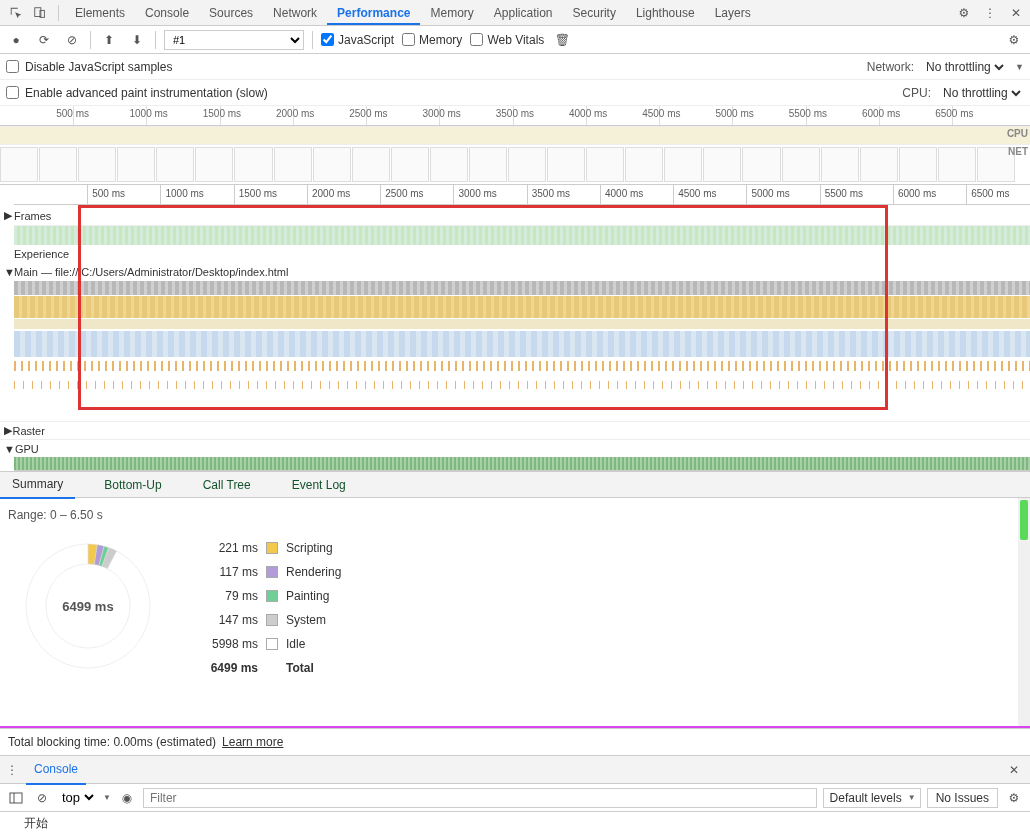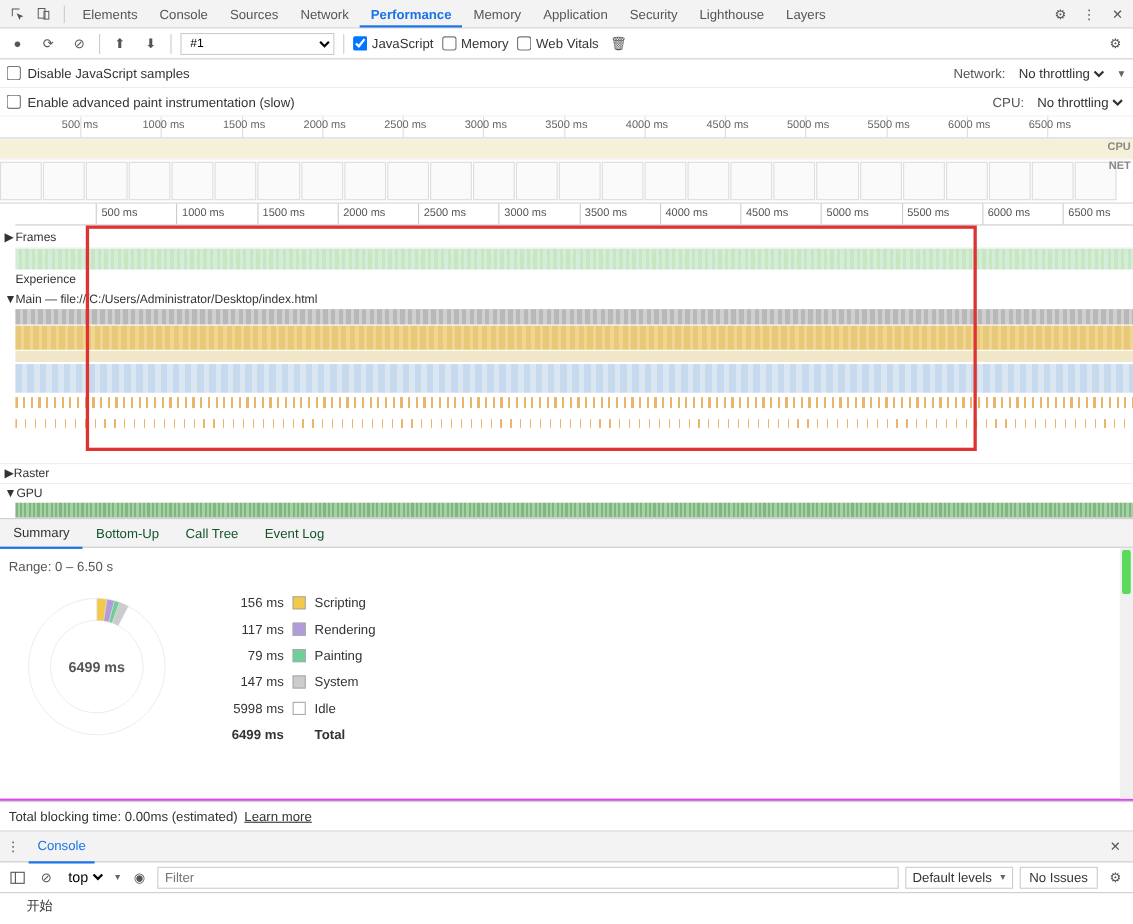--- a/index.html
+++ b/index.html
@@ -62,21 +62,21 @@
 .band3{top:50px;height:26px;background:repeating-linear-gradient(90deg,#c7d9ec 0,#c7d9ec 6px,#dae6f2 6px,#dae6f2 11px);}
 .band4{top:80px;height:10px;background:repeating-linear-gradient(90deg,#e8b56a 0,#e8b56a 2px,transparent 2px,transparent 7px);}
 .band5{top:100px;height:8px;background:repeating-linear-gradient(90deg,#e8b56a 0,#e8b56a 1px,transparent 1px,transparent 9px);}
 .raster-row{height:18px;display:flex;align-items:center;padding-left:4px;border-top:1px solid #eee;font-size:11px;}
 .gpu-row{height:18px;display:flex;align-items:center;padding-left:4px;border-top:1px solid #eee;font-size:11px;}
 .gpu-band{height:14px;margin-left:14px;background:repeating-linear-gradient(90deg,#7fb87f 0,#7fb87f 2px,#a8d0a8 2px,#a8d0a8 4px);border-bottom:1px solid #ccc;}
 
 .red-box{position:absolute;border:3px solid #d33;left:78px;top:0;width:810px;height:205px;pointer-events:none;}
 
 
-.details-tabs{height:26px;border-bottom:1px solid #ccc;display:flex;align-items:center;background:#f3f3f3;}
+.details-tabs{height:26px;border-bottom:1px solid #ccc;display:flex;align-items:center;background:#f3f3f3;gap:17px;}
 .dtab{padding:0 12px;line-height:26px;color:#14532d;cursor:pointer;font-size:12px;}
 .dtab.active{color:#333;border-bottom:2px solid #1a73e8;}
 
 
 .summary{padding:10px 8px;border-bottom:2px solid #d946ef;min-height:230px;position:relative;}
 .range-txt{font-size:12px;color:#555;margin-bottom:14px;}
 .summary-body{display:flex;gap:40px;}
 .donut-wrap{width:140px;height:140px;position:relative;margin-left:10px;}
 .donut-wrap svg{transform:rotate(-90deg);}
 .donut-center{position:absolute;top:50%;left:50%;transform:translate(-50%,-50%);font-weight:bold;font-size:13px;color:#555;}
@@ -362,21 +362,21 @@
           <path d="M132 70 A62 62 0 0 1 131.29619204460545 79.3154087849567 L111.52322686892627 76.31043820916422 A42 42 0 0 0 112 70 Z" fill="#f2c94c" stroke="#ddd" stroke-width="0.5"></path>
           <path d="M131.29619204460545 79.3154087849567 A62 62 0 0 1 129.85300488252173 86.17460375195722 L110.54558395267603 80.95698963842264 A42 42 0 0 0 111.52322686892627 76.31043820916422 Z" fill="#b19cd9" stroke="#ddd" stroke-width="0.5"></path>
           <path d="M129.85300488252173 86.17460375195722 A62 62 0 0 1 128.44435601345063 90.69437725985094 L109.5913379445956 84.01877169215709 A42 42 0 0 0 110.54558395267603 80.95698963842264 Z" fill="#6fcf97" stroke="#ddd" stroke-width="0.5"></path>
           <path d="M128.44435601345063 90.69437725985094 A62 62 0 0 1 124.92396499202505 98.76383266455997 L107.20655693008149 89.48517696631481 A42 42 0 0 0 109.5913379445956 84.01877169215709 Z" fill="#cccccc" stroke="#ddd" stroke-width="0.5"></path>
           <path d="M124.92396499202505 98.76383266455997 A62 62 0 1 1 131.99988409872526 69.88011778848993 L111.99992148623323 69.91878946962221 A42 42 0 1 0 107.20655693008149 89.48517696631481 Z" fill="#ffffff" stroke="#ddd" stroke-width="0.5"></path>
         </svg>
       <div class="donut-center">6499 ms</div>
     </div>
     <div class="legend" id="legend">
         <div class="legend-row">
-          <span class="ms">156 ms</span>
+          <span class="ms">221 ms</span>
           <span class="sw" style="background:#f2c94c"></span>
           <span class="name">Scripting</span>
         </div>
         <div class="legend-row">
           <span class="ms">117 ms</span>
           <span class="sw" style="background:#b19cd9"></span>
           <span class="name">Rendering</span>
         </div>
         <div class="legend-row">
           <span class="ms">79 ms</span>

